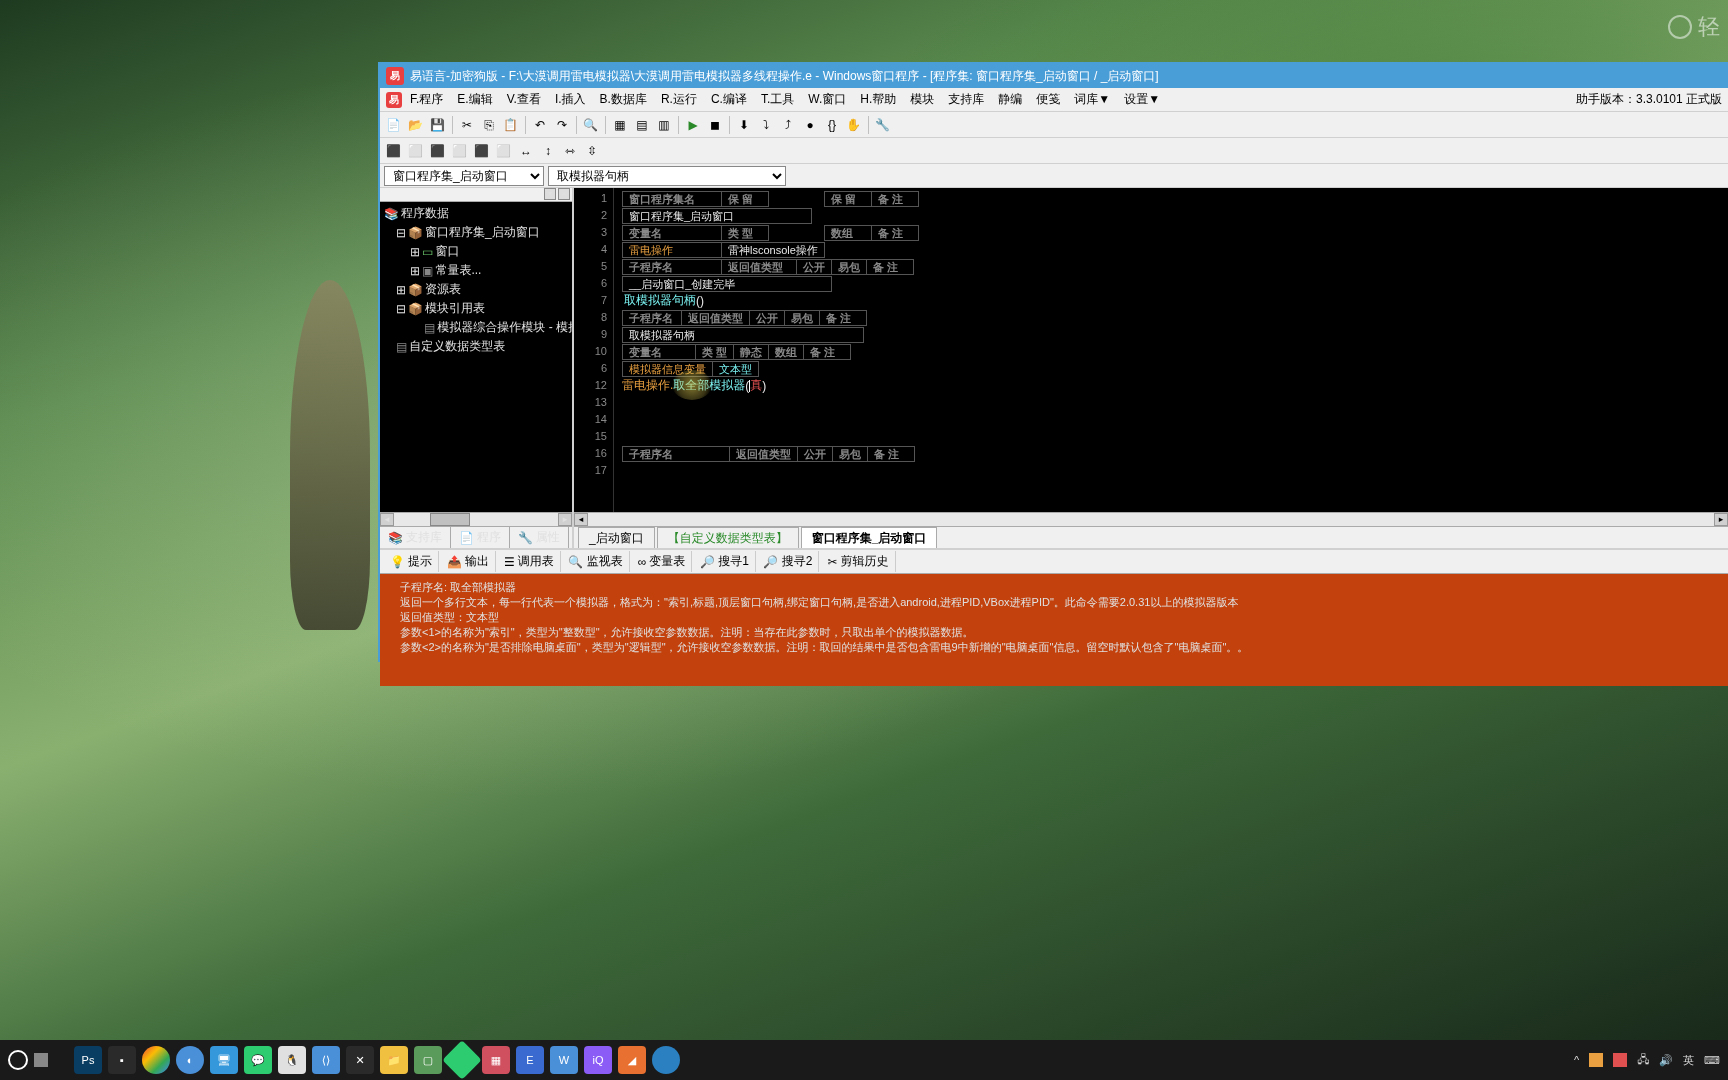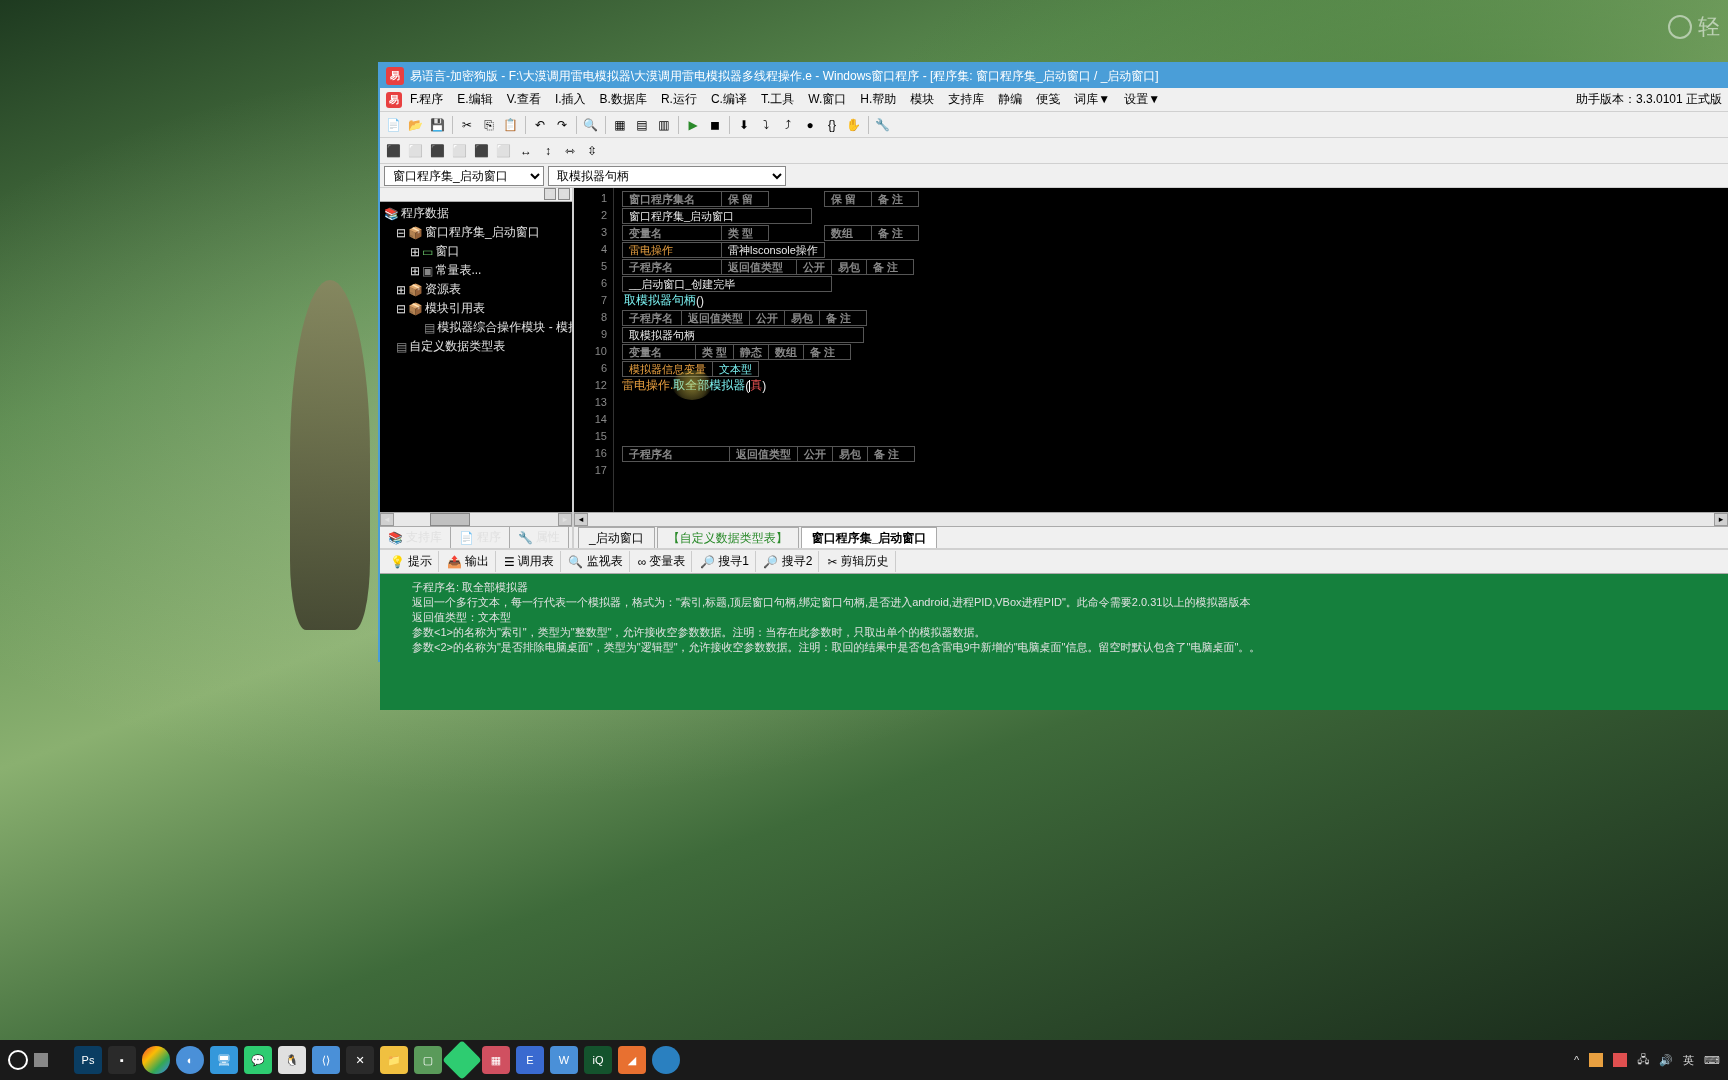--- a/index.html
+++ b/index.html
@@ -55,21 +55,21 @@
 .lt-tab { padding: 2px 8px; border-right: 1px solid #aaa; display: flex; align-items: center; gap: 3px; cursor: pointer; }
 
 .code-tabs { height: 22px; background: #f0f0f0; border-top: 1px solid #aaa; display: flex; font-size: 12px; padding-left: 4px; }
 .ct-tab { padding: 2px 10px; border: 1px solid #aaa; border-bottom: none; margin-right: 2px; cursor: pointer; background: #f0f0f0; }
 .ct-tab.active { background: #fff; font-weight: bold; }
 .ct-tab.green { color: #2a8a2a; }
 
 .bottom-panel { border-top: 2px solid #d0d0d0; }
 .bottom-tabs { height: 24px; background: #f0f0f0; border-bottom: 1px solid #aaa; display: flex; font-size: 12px; align-items: center; padding: 0 4px; gap: 2px; }
 .bt-tab { padding: 2px 6px; display: flex; align-items: center; gap: 3px; cursor: pointer; border-right: 1px solid #ccc; }
-.bottom-output { height: 136px; background: #15803d; color: #e0e0e0; font-size: 11px; padding: 6px 32px; line-height: 15px; overflow: auto; }
+.bottom-output { height: 112px; background: #c2410c; color: #e0e0e0; font-size: 11px; padding: 6px 20px; line-height: 15px; overflow: auto; }
 
 .watermark { position: absolute; right: 8px; top: 12px; display: flex; align-items: center; gap: 6px; color: rgba(255,255,255,0.55); font-size: 22px; }
 .wm-circle { width: 24px; height: 24px; border: 2px solid rgba(255,255,255,0.5); border-radius: 50%; }
 
 .taskbar { position: absolute; left: 0; right: 0; bottom: 0; height: 40px; background: #1a1a1a; display: flex; align-items: center; padding: 0 8px; gap: 6px; }
 .tb-start { width: 20px; height: 20px; border-radius: 50%; border: 2px solid #fff; }
 .tb-task { width: 14px; height: 14px; background: #888; }
 .tb-app { width: 28px; height: 28px; border-radius: 4px; display: flex; align-items: center; justify-content: center; font-size: 11px; color: #fff; cursor: pointer; }
 .taskbar-right { margin-left: auto; display: flex; align-items: center; gap: 10px; color: #ddd; font-size: 11px; }
 .tray-icon { width: 14px; height: 14px; }
@@ -397,21 +397,21 @@
   <span class="tb-app" style="background:#2ecc71">💬</span>
   <span class="tb-app" style="background:#e0e0e0;color:#e74c3c">🐧</span>
   <span class="tb-app" style="background:#4a90d8">⟨⟩</span>
   <span class="tb-app" style="background:#2a2a2a">✕</span>
   <span class="tb-app" style="background:#f0c040">📁</span>
   <span class="tb-app" style="background:#5a9a5a">▢</span>
   <span class="tb-app" style="background:#2ecc71;transform:rotate(45deg)"></span>
   <span class="tb-app" style="background:#d05060">▦</span>
   <span class="tb-app" style="background:#3a6ad0">E</span>
   <span class="tb-app" style="background:#4a90d8">W</span>
-  <span class="tb-app" style="background:#14532d">iQ</span>
+  <span class="tb-app" style="background:#8b5cf6">iQ</span>
   <span class="tb-app" style="background:#e87030">◢</span>
   <span class="tb-app" style="background:#2a80c0;border-radius:50%"></span>
   <div class="taskbar-right">
     <span>^</span>
     <span class="tray-icon" style="background:#e8a040"></span>
     <span class="tray-icon" style="background:#e05050"></span>
     <span>🖧</span>
     <span>🔊</span>
     <span>英</span>
     <span>⌨</span>

